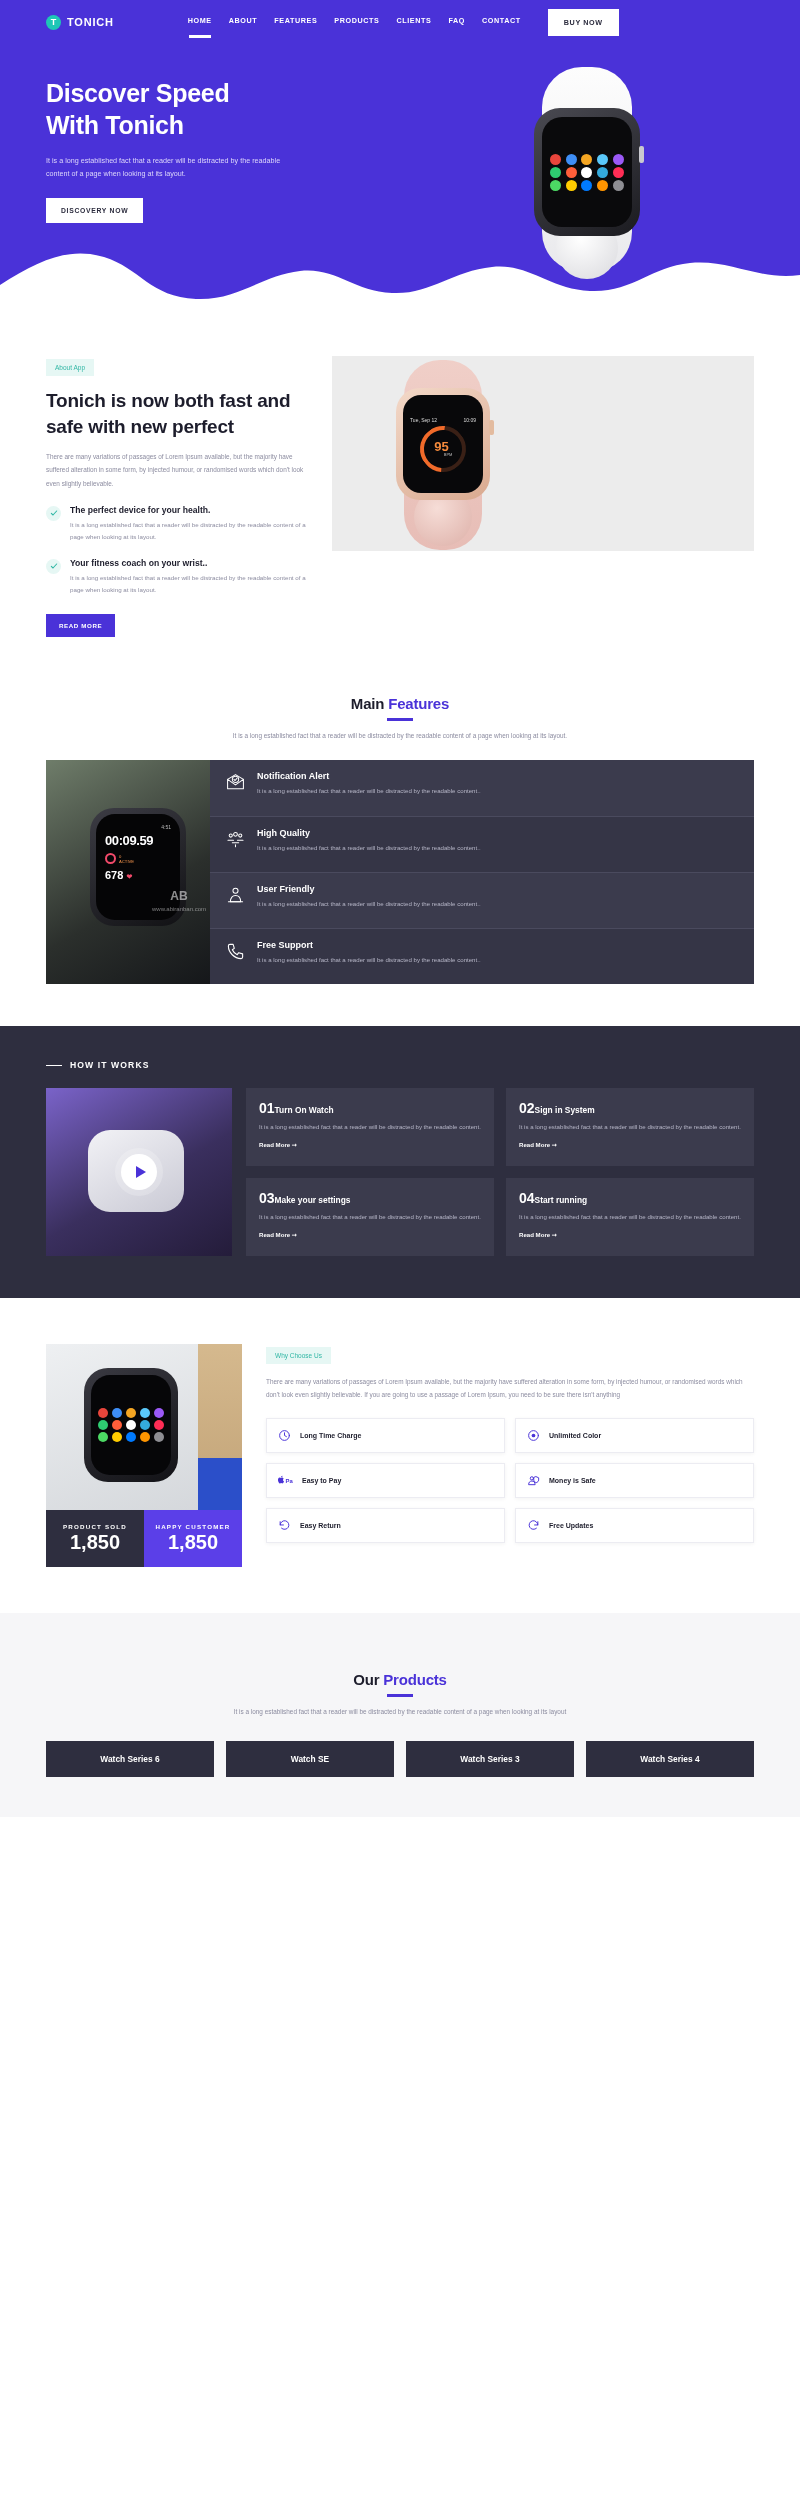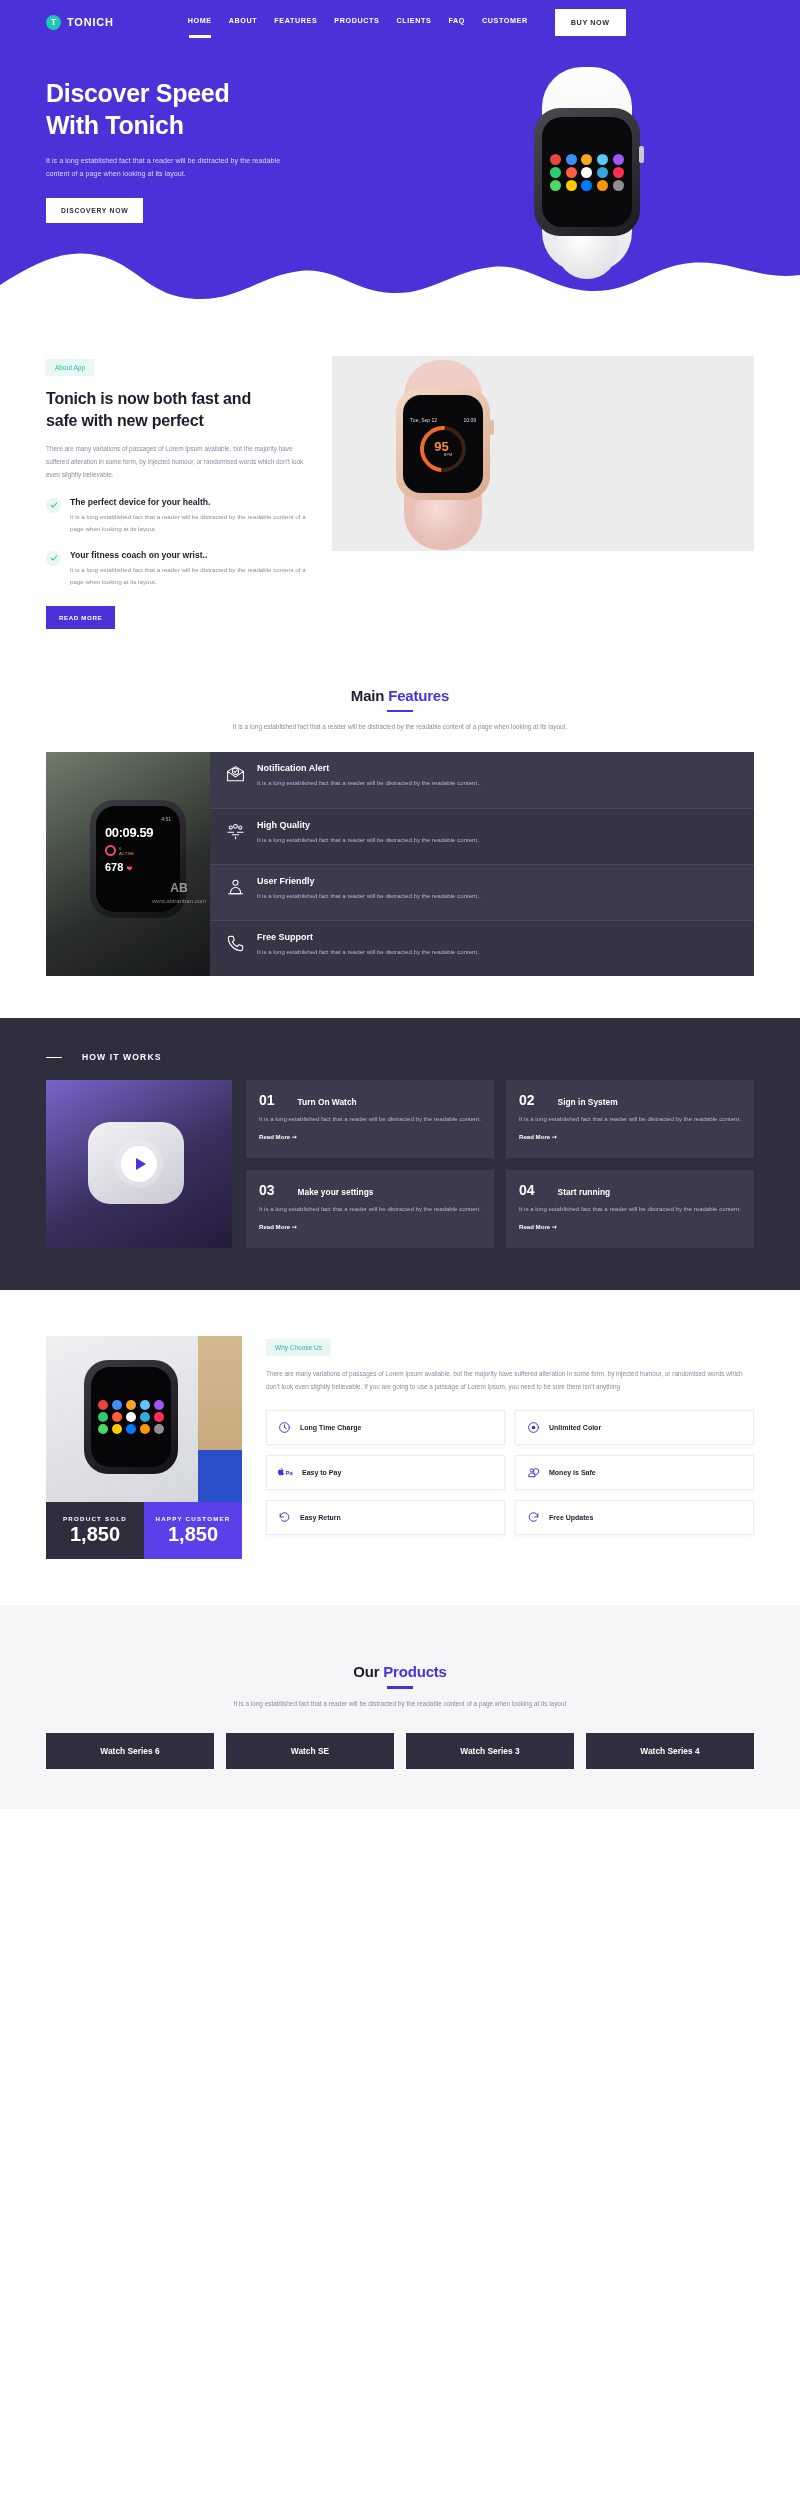--- a/index.html
+++ b/index.html
@@ -110,21 +110,21 @@
   
   .about {
     display: flex; padding: 46px 46px 0 46px; gap: 26px; align-items: flex-start;
   }
   .about-left { width: 260px; }
   .badge {
     display: inline-block; background: #e6f7f4; color: #31b7a5;
     font-size: 6.5px; padding: 5px 9px; font-weight: normal;
   }
   .about-title {
-    font-size: 16px; font-weight: bold; line-height: 1.35;
+    font-size: 19px; font-weight: bold; line-height: 1.35;
     margin-top: 12px; color: #1d1d2c; letter-spacing: -.2px;
   }
   .about-text {
     font-size: 6.4px; color: #8c8ca0; line-height: 2.05; margin-top: 11px;
   }
   .check-row { display: flex; gap: 9px; margin-top: 15px; }
   .check-icon {
     flex: 0 0 auto; width: 15px; height: 15px; border-radius: 50%;
     background: #e6f7f4; display: flex; align-items: center; justify-content: center;
     margin-top: 1px;
@@ -208,21 +208,21 @@
     border-bottom: 1px solid #4a4a5e;
   }
   .feat-card:nth-child(even) { background: #353546; }
   .feat-card:last-child { border-bottom: none; }
   .feat-icon { flex: 0 0 auto; width: 22px; display: flex; align-items: center; justify-content: center; padding-top: 2px; }
   .feat-name { color: #fff; font-size: 9px; font-weight: bold; }
   .feat-desc { color: #b6b6c7; font-size: 6.1px; line-height: 1.85; margin-top: 4px; }
 
   
   .how { background: #2e2e3f; margin-top: 42px; padding: 34px 46px 42px 46px; }
-  .how-head { display: flex; align-items: center; gap: 20px; }
+  .how-head { display: flex; align-items: center; gap: 8px; }
   .how-dash { width: 16px; height: 1.5px; background: #fff; }
   .how-title { color: #fff; font-size: 8.6px; font-weight: bold; letter-spacing: 1.1px; }
   .how-grid { display: flex; gap: 14px; margin-top: 18px; }
   .how-video {
     width: 186px; height: 168px; position: relative; overflow: hidden;
     background: linear-gradient(150deg,#7a63c9,#3a2f5e 55%,#241c3a);
   }
   .hv-watch {
     position: absolute; left: 42px; top: 42px; width: 96px; height: 82px;
     background: linear-gradient(150deg,#f2f2f6,#c9c9d4); border-radius: 22px;
@@ -233,21 +233,21 @@
     display: flex; align-items: center; justify-content: center; cursor: pointer;
     box-shadow: 0 0 0 6px rgba(255,255,255,.22);
   }
   .play-tri {
     width: 0; height: 0; border-left: 10px solid #4a32d8;
     border-top: 6.5px solid transparent; border-bottom: 6.5px solid transparent;
     margin-left: 3px;
   }
   .steps { flex: 1; display: grid; grid-template-columns: 1fr 1fr; gap: 12px; }
   .step-card { background: #3b3b4d; padding: 12px 13px; }
-  .step-top { display: flex; align-items: baseline; gap: 23px; }
+  .step-top { display: flex; align-items: baseline; gap: 0; }
   .step-num { color: #fff; font-size: 14px; font-weight: bold; }
   .step-name { color: #fff; font-size: 8.4px; font-weight: bold; }
   .step-desc { color: #b6b6c7; font-size: 6.1px; line-height: 1.8; margin-top: 6px; }
   .step-link {
     color: #fff; font-size: 6.1px; font-weight: bold; margin-top: 8px;
     display: inline-block; text-decoration: none; cursor: pointer;
   }
 
   
   .why { display: flex; gap: 24px; padding: 46px 46px 0 46px; align-items: flex-start; }
@@ -315,21 +315,21 @@
         <div class="brand-logo">T</div>
         <div class="brand-name">TONICH</div>
       </div>
       <div class="nav-links">
         <a class="nav-link active" href="#">HOME</a>
         <a class="nav-link" href="#">ABOUT</a>
         <a class="nav-link" href="#">FEATURES</a>
         <a class="nav-link" href="#">PRODUCTS</a>
         <a class="nav-link" href="#">CLIENTS</a>
         <a class="nav-link" href="#">FAQ</a>
-        <a class="nav-link" href="#">CUSTOMER</a>
+        <a class="nav-link" href="#">CONTACT</a>
       </div>
       <button class="buy-now">BUY NOW</button>
     </nav>
 
     <div class="hero-body">
       <div class="hero-copy">
         <h1 class="hero-title">
           <span>Discover Speed</span><br>
           <span>With Tonich</span>
         </h1>

